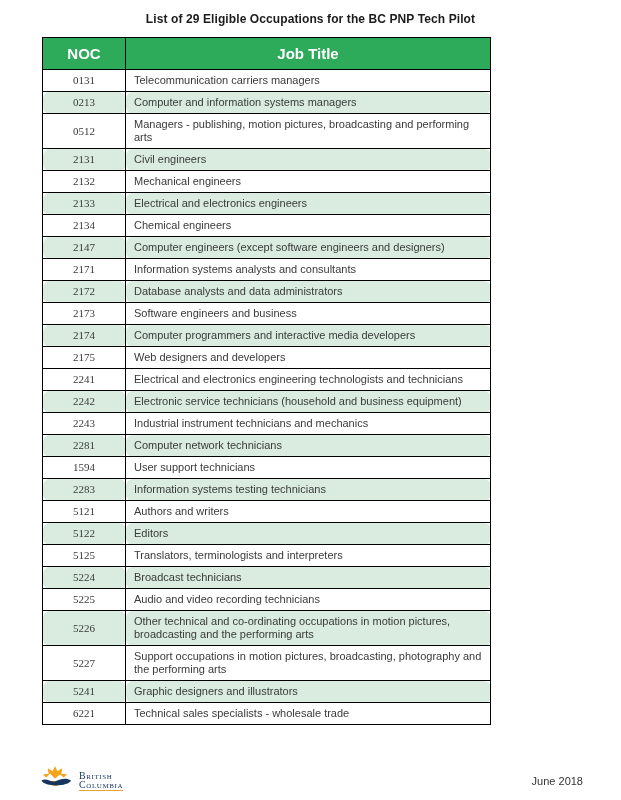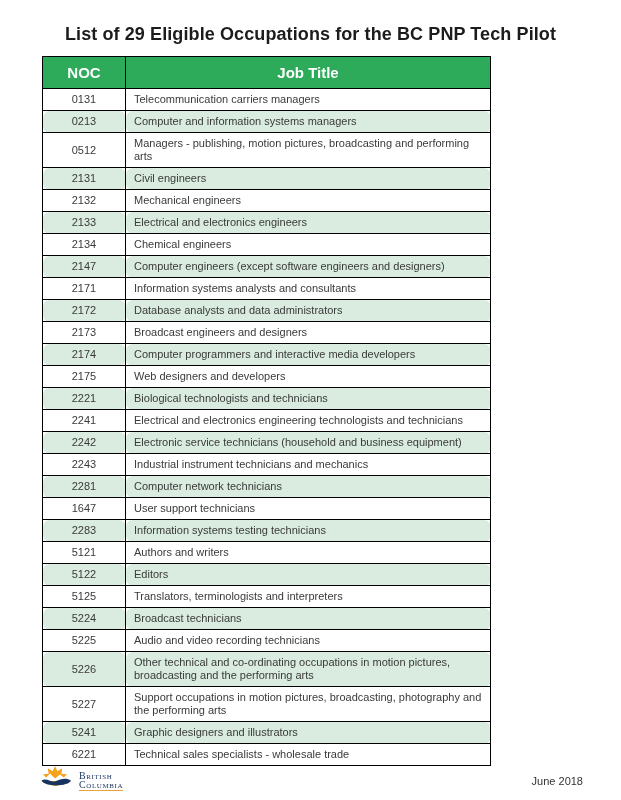--- a/index.html
+++ b/index.html
@@ -14,23 +14,23 @@
   html,body{background:#ffffff;}
   body{
     width:621px;height:800px;
     font-family:"Liberation Sans","DejaVu Sans",sans-serif;
     color:#3a3a3a;
     position:relative;
     overflow:hidden;
   }
   .page{width:621px;height:800px;position:relative;}
   .doc-title{
-    padding-top:24px;
+    padding-top:12px;
     text-align:center;
-    font-size:18px;
+    font-size:12px;
     font-weight:bold;
     color:#1c1c1c;
     letter-spacing:0.1px;
   }
   table.occupations{
     border-collapse:collapse;
     margin:11px 0 0 42px;
     width:449px;
     table-layout:fixed;
     border:1.5px solid var(--border);
@@ -48,20 +48,21 @@
   table.occupations td{
     border:1px solid var(--border);
     font-size:11px;
     line-height:13px;
     vertical-align:middle;
     padding:4px 8px;
   }
   table.occupations td.noc{
     text-align:center;
     padding:4px 6px;
+    font-family:Liberation Serif, serif;
   }
   table.occupations tr.alt td{background:var(--row-green);border-radius:7px;}
   .footer{
     position:absolute;
     left:38px;
     right:38px;
     bottom:4px;
     display:flex;
     justify-content:space-between;
     align-items:center;
@@ -138,52 +139,48 @@
         <tr>
           <td class="noc">2171</td>
           <td class="job">Information systems analysts and consultants</td>
         </tr>
         <tr class="alt">
           <td class="noc">2172</td>
           <td class="job">Database analysts and data administrators</td>
         </tr>
         <tr>
           <td class="noc">2173</td>
-          <td class="job">Broadcast engineers and designers</td>
+          <td class="job">Software engineers and business</td>
         </tr>
         <tr class="alt">
           <td class="noc">2174</td>
           <td class="job">Computer programmers and interactive media developers</td>
         </tr>
         <tr>
           <td class="noc">2175</td>
           <td class="job">Web designers and developers</td>
         </tr>
-        <tr class="alt">
-          <td class="noc">2221</td>
-          <td class="job">Biological technologists and technicians</td>
-        </tr>
         <tr>
           <td class="noc">2241</td>
           <td class="job">Electrical and electronics engineering technologists and technicians</td>
         </tr>
         <tr class="alt">
           <td class="noc">2242</td>
           <td class="job">Electronic service technicians (household and business equipment)</td>
         </tr>
         <tr>
           <td class="noc">2243</td>
           <td class="job">Industrial instrument technicians and mechanics</td>
         </tr>
         <tr class="alt">
           <td class="noc">2281</td>
           <td class="job">Computer network technicians</td>
         </tr>
         <tr>
-          <td class="noc">1647</td>
+          <td class="noc">1594</td>
           <td class="job">User support technicians</td>
         </tr>
         <tr class="alt">
           <td class="noc">2283</td>
           <td class="job">Information systems testing technicians</td>
         </tr>
         <tr>
           <td class="noc">5121</td>
           <td class="job">Authors and writers</td>
         </tr>

